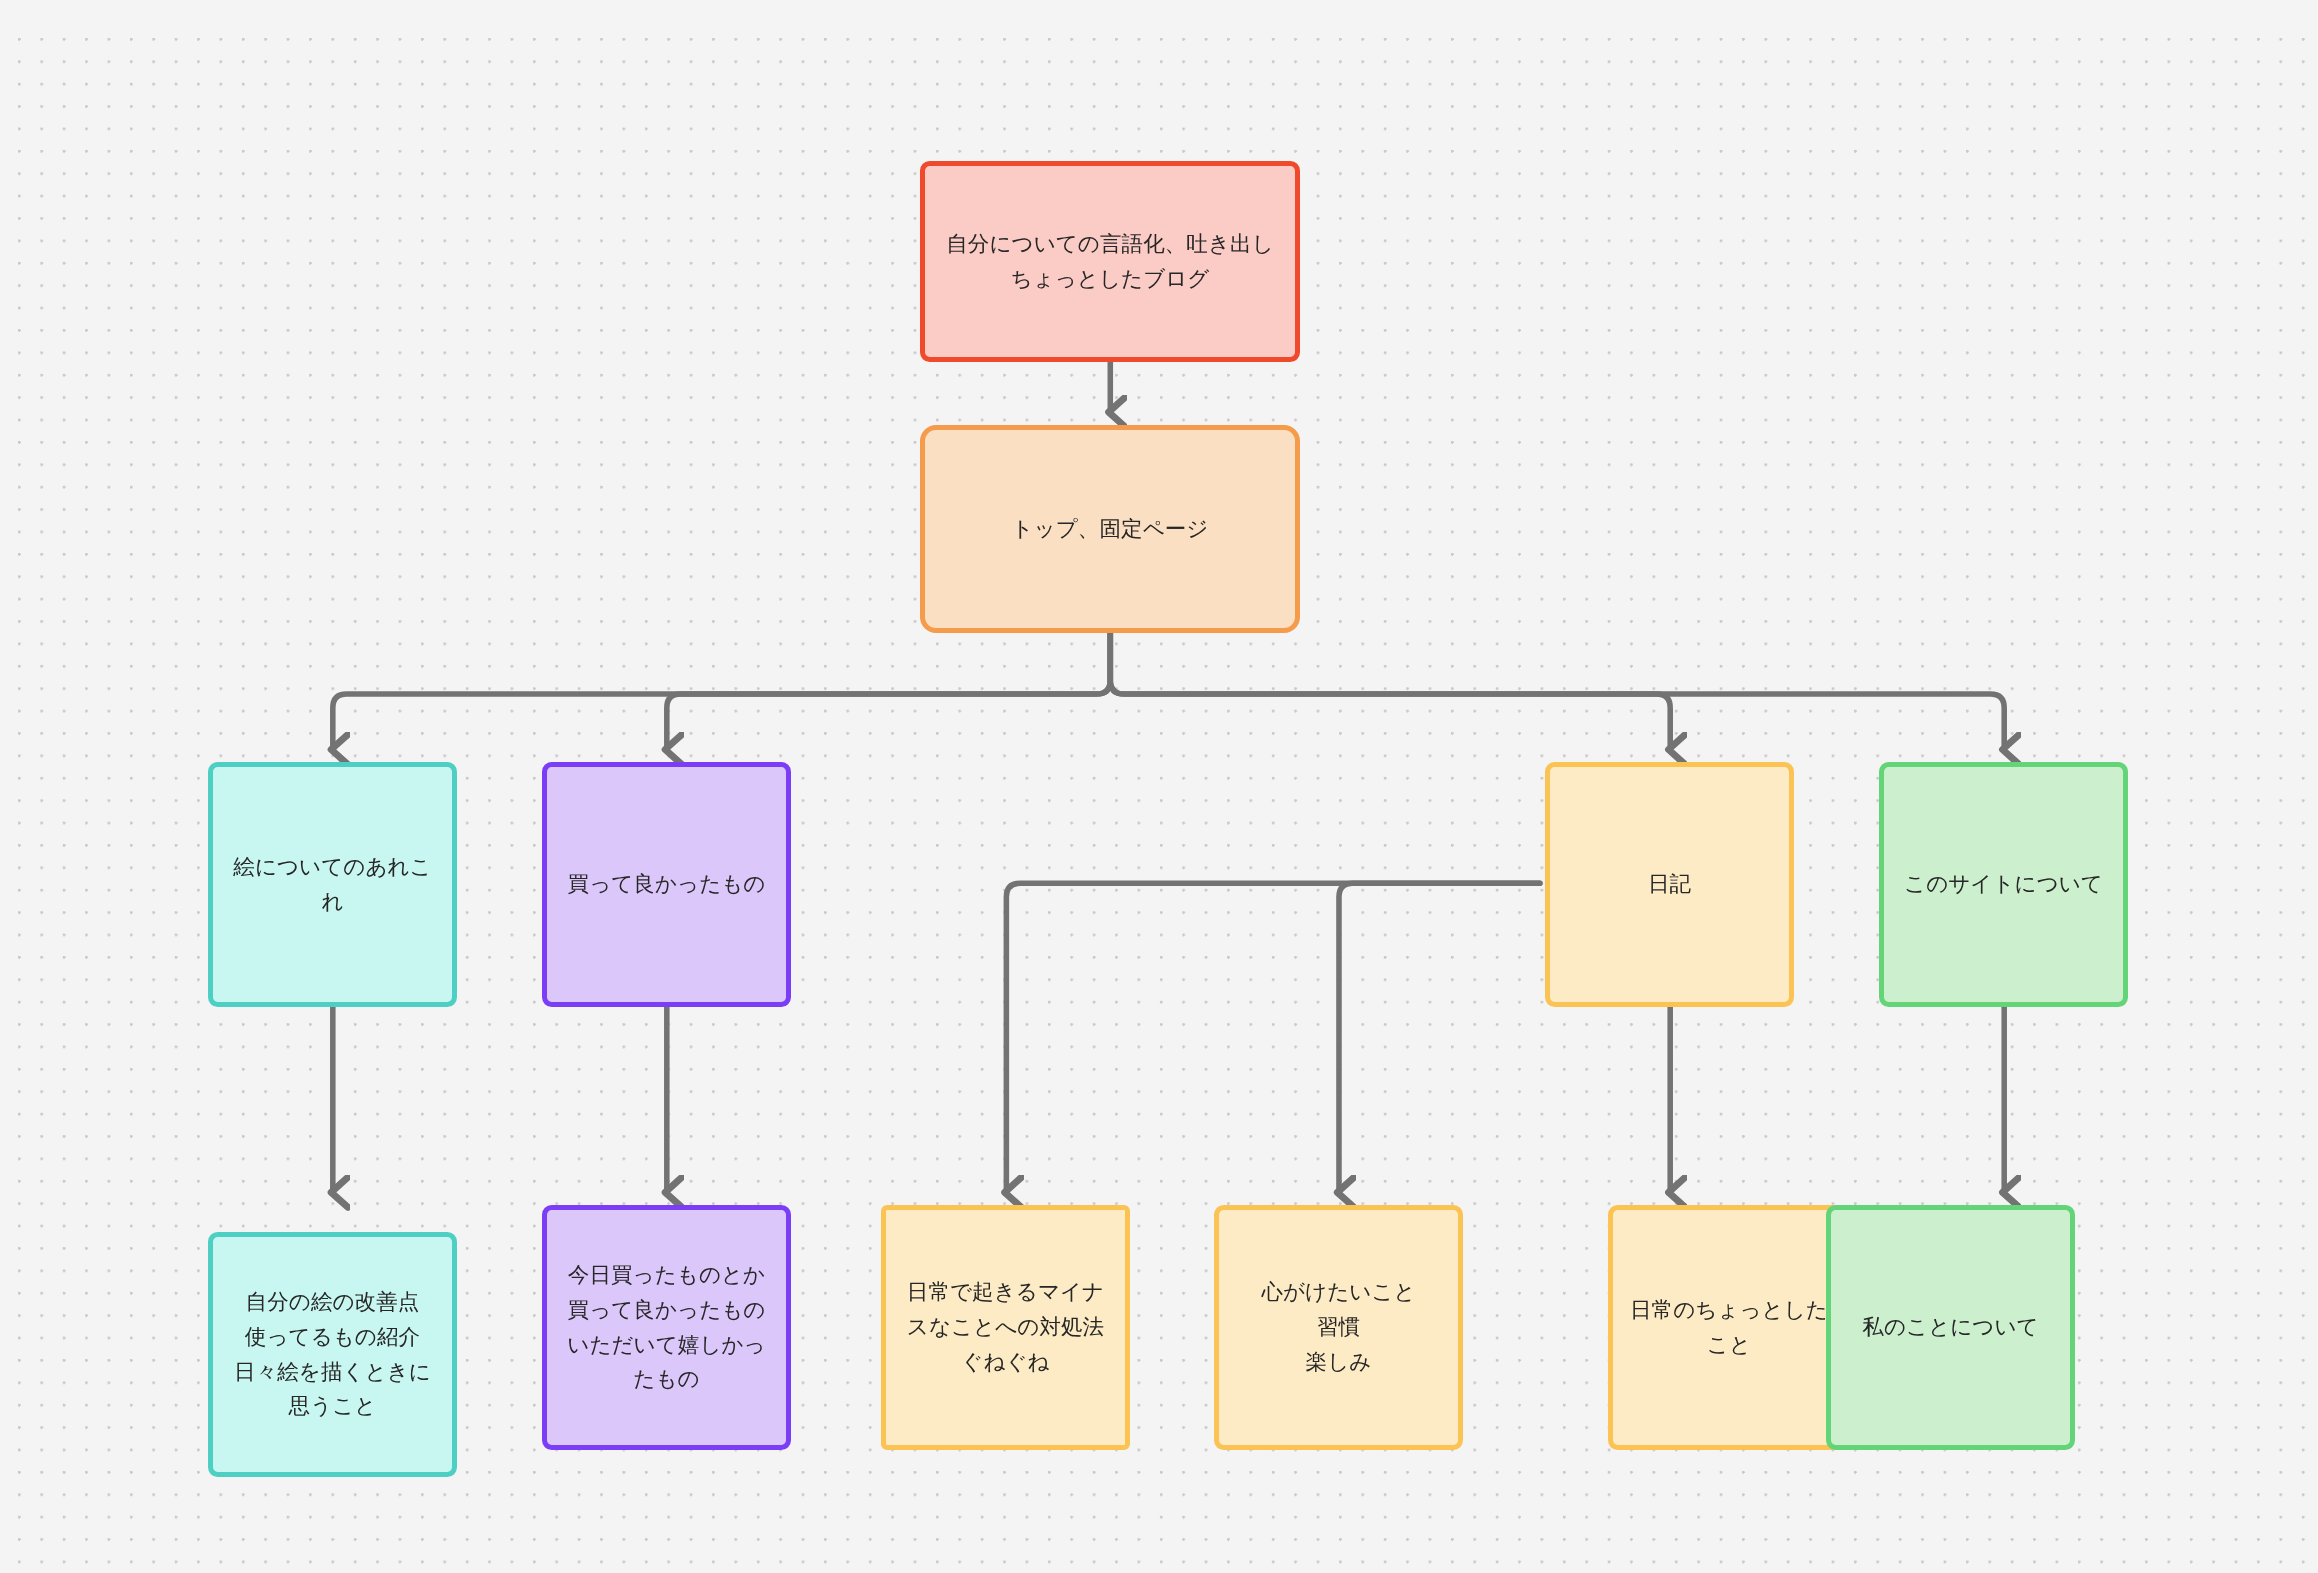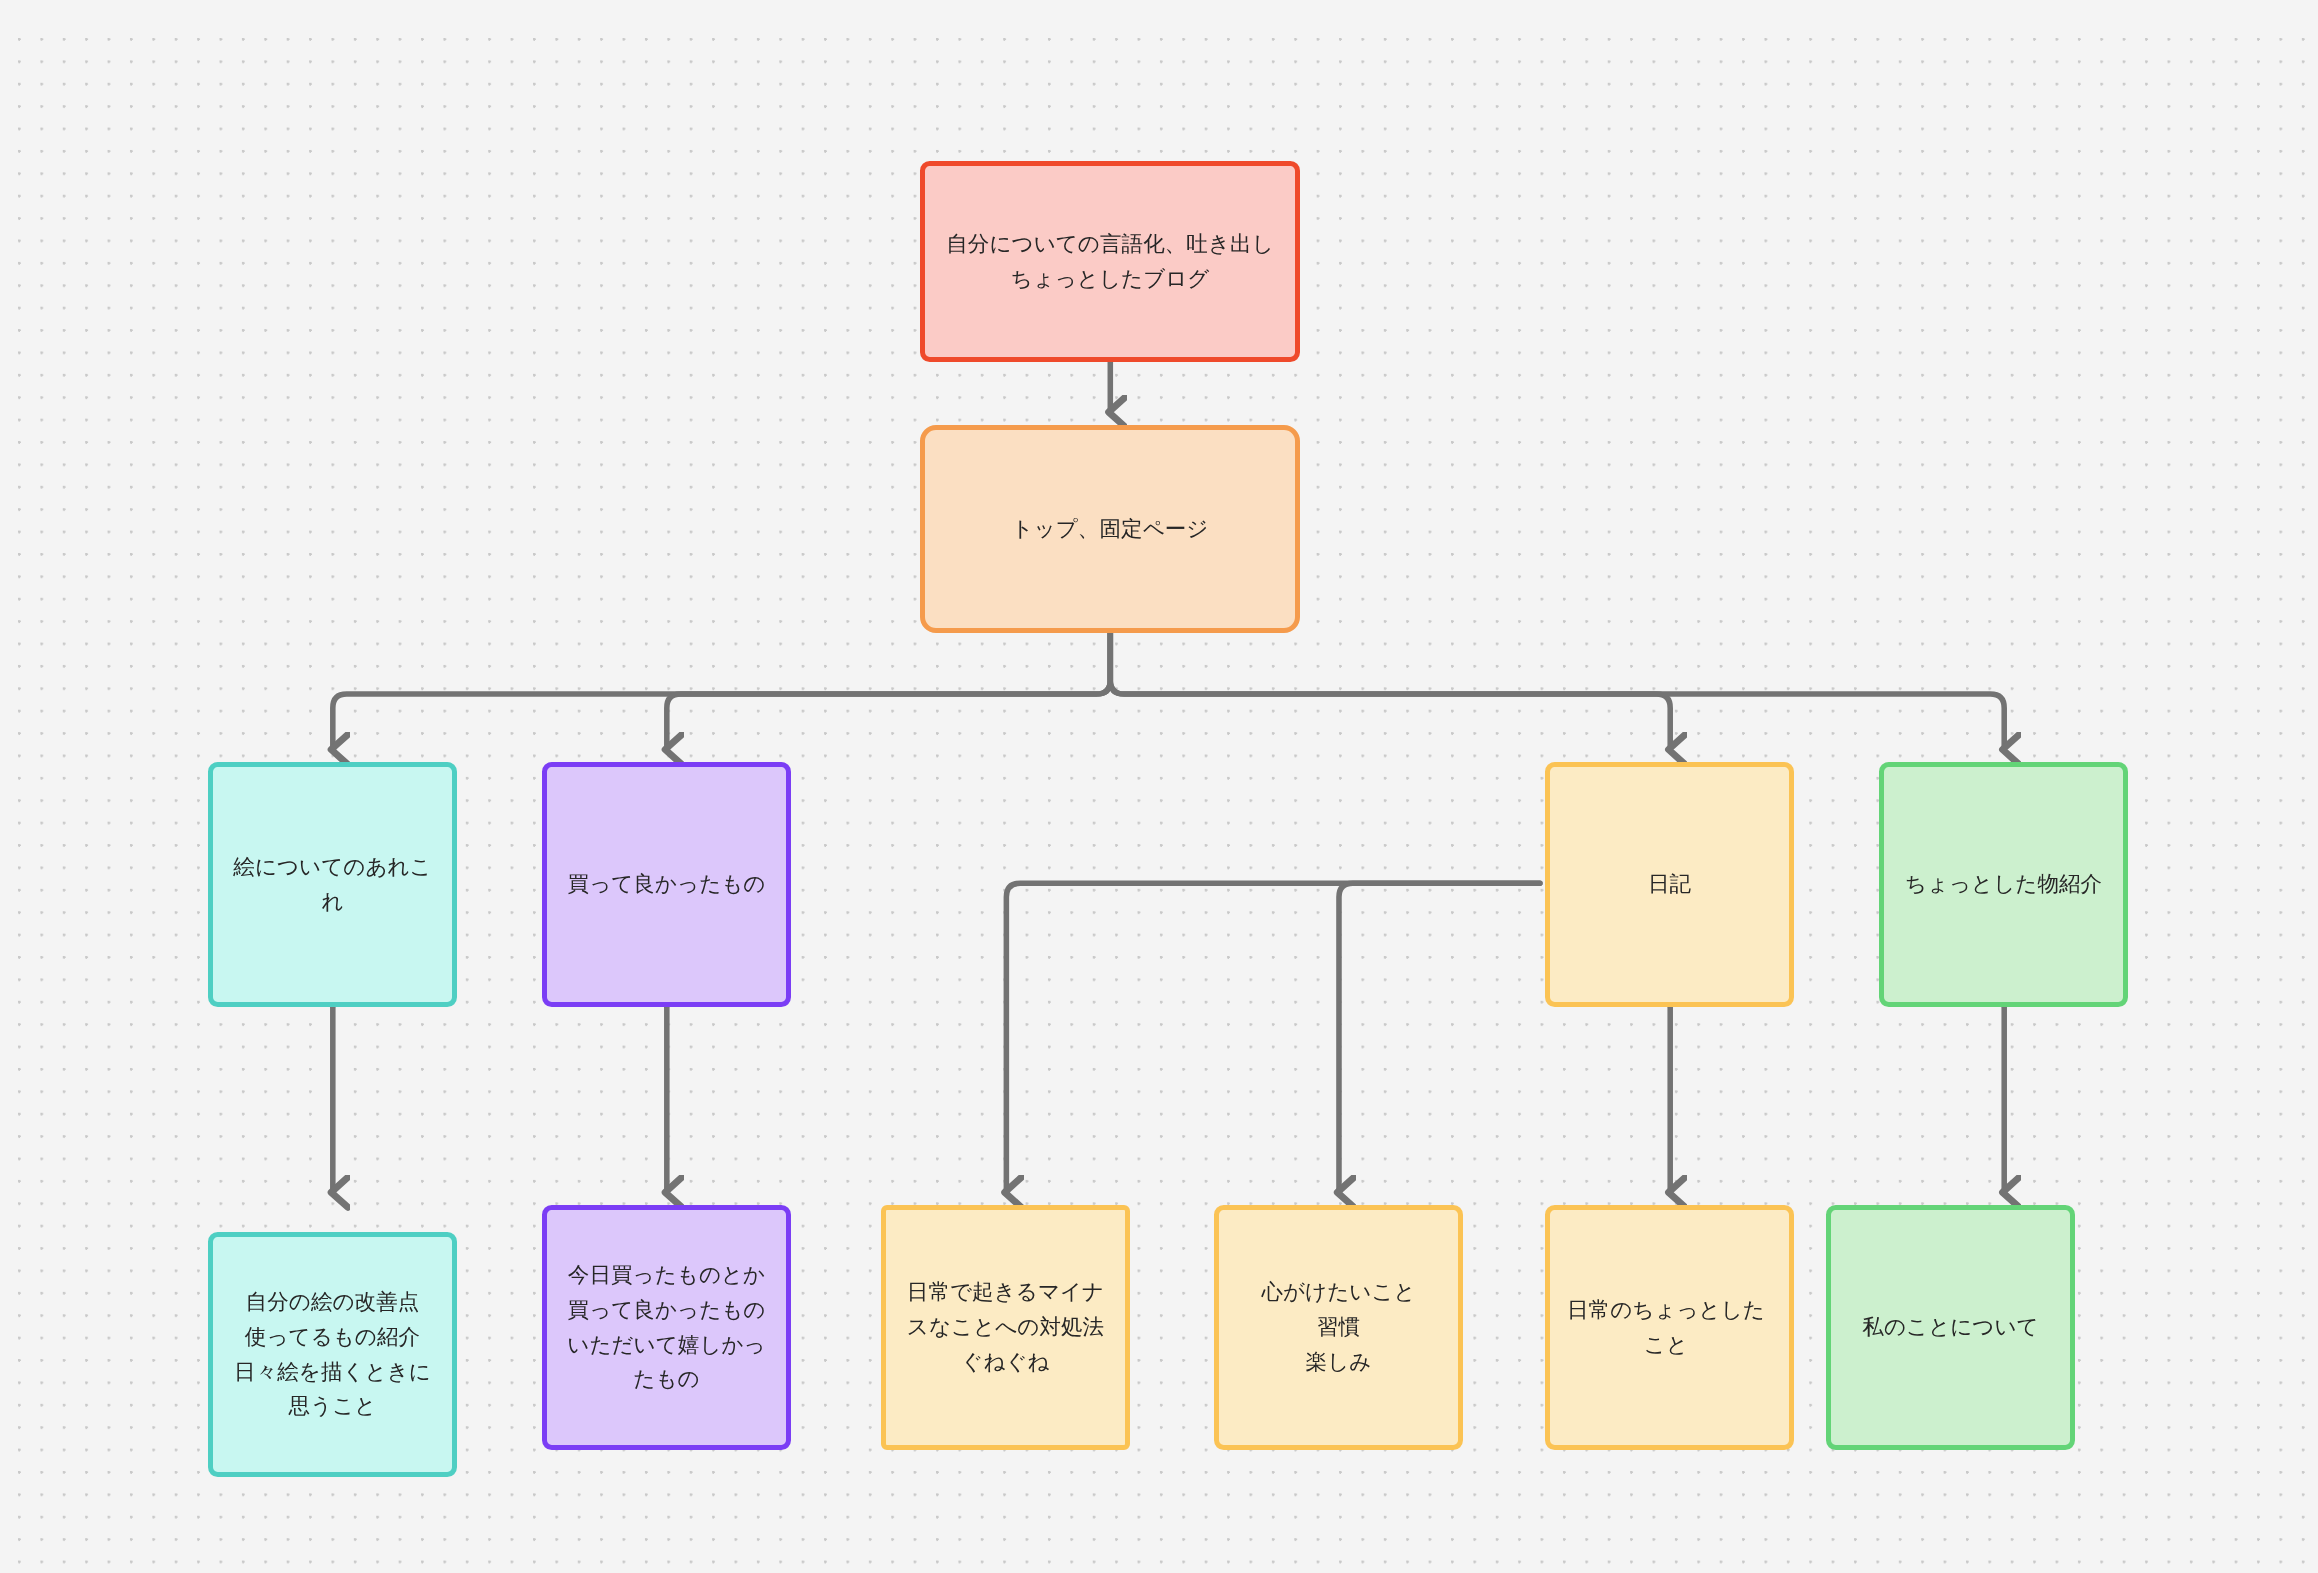--- a/index.html
+++ b/index.html
@@ -69,29 +69,29 @@
       <path d="M 962 1419 L 962 1686" fill="none" stroke="#737373" stroke-width="8" stroke-linecap="round" stroke-linejoin="round" marker-end="url(#arrowhead)"></path>
       <path d="M 2892 1419 L 2892 1686" fill="none" stroke="#737373" stroke-width="8" stroke-linecap="round" stroke-linejoin="round" marker-end="url(#arrowhead)"></path>
     </svg>
   <div id="node-layer">
       <div class="node" style="left: 920px; top: 137px; width: 380px; height: 201px; background: rgb(251, 203, 198); border-color: rgb(239, 74, 43);">自分についての言語化、吐き出し
 ちょっとしたブログ</div>
       <div class="node" style="left: 920px; top: 401px; width: 380px; height: 208px; background: rgb(251, 223, 194); border-color: rgb(245, 155, 76); border-radius: 16px;">トップ、固定ページ</div>
       <div class="node" style="left: 208px; top: 738px; width: 249px; height: 245px; background: rgb(200, 247, 241); border-color: rgb(78, 207, 195);">絵についてのあれこれ</div>
       <div class="node" style="left: 542px; top: 738px; width: 249px; height: 245px; background: rgb(220, 199, 251); border-color: rgb(123, 61, 245);">買って良かったもの</div>
       <div class="node" style="left: 1545px; top: 738px; width: 249px; height: 245px; background: rgb(252, 235, 196); border-color: rgb(251, 195, 84);">日記</div>
-      <div class="node" style="left: 1879px; top: 738px; width: 249px; height: 245px; background: rgb(204, 240, 206); border-color: rgb(99, 212, 119);">ちょっとした物紹介</div>
+      <div class="node" style="left: 1879px; top: 738px; width: 249px; height: 245px; background: rgb(204, 240, 206); border-color: rgb(99, 212, 119);">このサイトについて</div>
       <div class="node" style="left: 208px; top: 1208px; width: 249px; height: 245px; background: rgb(200, 247, 241); border-color: rgb(78, 207, 195);">自分の絵の改善点
 使ってるもの紹介
 日々絵を描くときに思うこと</div>
       <div class="node" style="left: 542px; top: 1181px; width: 249px; height: 245px; background: rgb(220, 199, 251); border-color: rgb(123, 61, 245);">今日買ったものとか
 買って良かったもの
 いただいて嬉しかったもの</div>
       <div class="node" style="left: 881px; top: 1181px; width: 249px; height: 245px; background: rgb(252, 235, 196); border-color: rgb(251, 195, 84); border-radius: 6px;">日常で起きるマイナスなことへの対処法
 ぐねぐね</div>
       <div class="node" style="left: 1214px; top: 1181px; width: 249px; height: 245px; background: rgb(252, 235, 196); border-color: rgb(251, 195, 84);">心がけたいこと
 習慣
 楽しみ</div>
-      <div class="node" style="left: 1545px; top: 1181px; width: 249px; height: 245px; background: rgb(252, 235, 196); border-color: rgb(251, 195, 84); padding-left: 8px;">日常のちょっとしたこと</div>
+      <div class="node" style="left: 1608px; top: 1181px; width: 249px; height: 245px; background: rgb(252, 235, 196); border-color: rgb(251, 195, 84); padding-left: 8px;">日常のちょっとしたこと</div>
       <div class="node" style="left: 1826px; top: 1181px; width: 249px; height: 245px; background: rgb(204, 240, 206); border-color: rgb(99, 212, 119);">私のことについて</div>
     </div>
 </div>
 
 
 </body></html>

